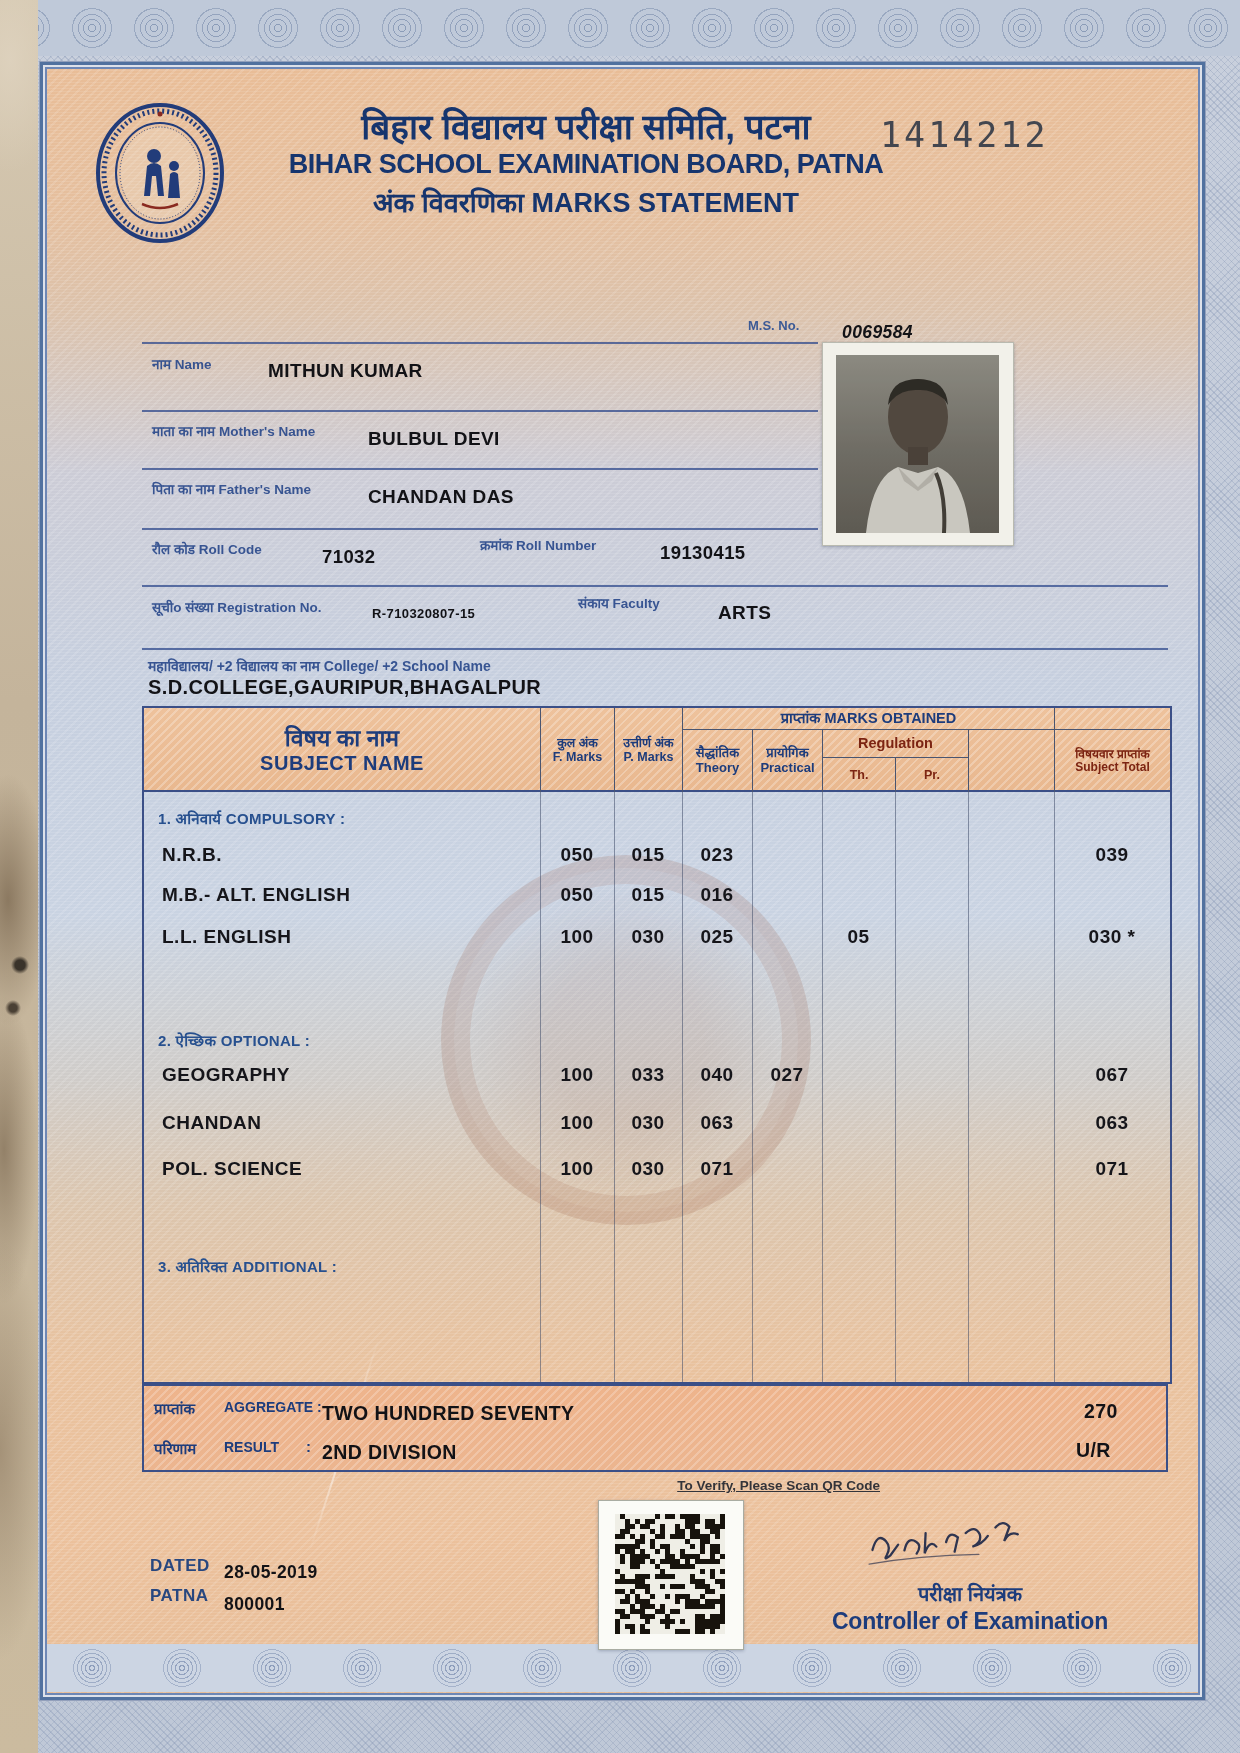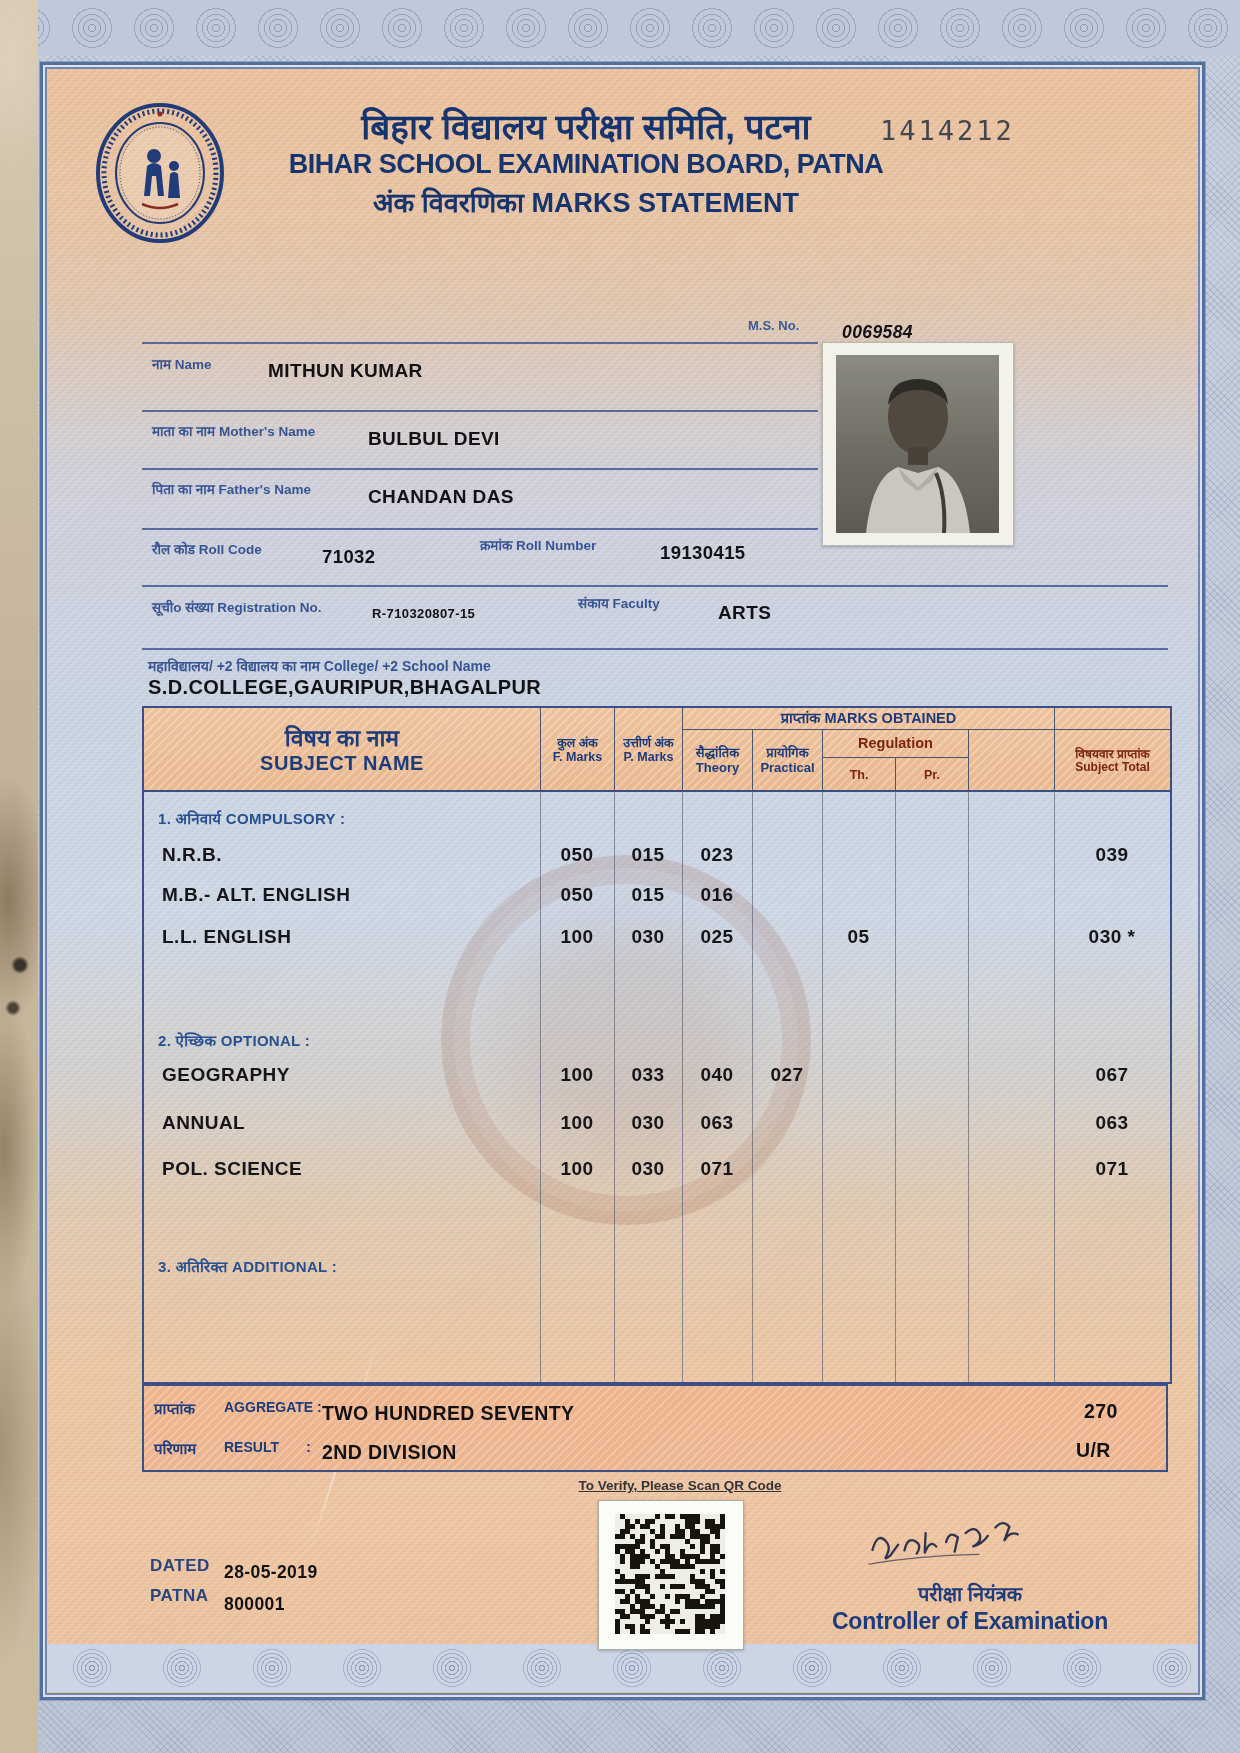--- a/index.html
+++ b/index.html
@@ -47,21 +47,21 @@
         background:linear-gradient(180deg,rgba(255,255,255,.0),rgba(255,255,255,.65),rgba(255,255,255,.0));
         transform:rotate(18deg);}
   .txt{position:absolute;white-space:nowrap;}
   .navy{color:#1d3c7c;}
   .maroon{color:#7c2412;}
   .val{font-weight:bold;color:#121216;letter-spacing:.4px;}
   .lbl{font-size:13.5px;color:#2b4a8c;font-weight:bold;opacity:.92;}
   .hline{position:absolute;height:2px;background:rgba(47,74,140,.75);}
   
   .serial{left:880px;top:115px;font-family:"DejaVu Sans Mono","Liberation Mono",monospace;
-        font-size:27px;color:#43464f;letter-spacing:3px;font-weight:500;}
+        font-size:35px;color:#43464f;letter-spacing:3px;font-weight:500;}
   .title-block{position:absolute;left:230px;top:106px;width:712px;text-align:center;color:#16356e;}
   .t-hi{font-size:35px;font-weight:bold;line-height:42px;}
   .t-en{font-size:27px;font-weight:bold;letter-spacing:-.5px;line-height:32px;}
   .t-stmt{font-size:27px;font-weight:bold;margin-top:6px;line-height:34px;}
   .t-exhi{font-size:19px;font-weight:bold;margin-top:6px;line-height:24px;color:#1c3a74;}
   .t-exen{font-size:16.5px;font-weight:bold;line-height:21px;color:#223e74;}
   
   .logo{position:absolute;left:92px;top:100px;width:136px;height:146px;}
   
   .photo-frame{position:absolute;left:822px;top:342px;width:190px;height:202px;
@@ -281,21 +281,21 @@
       <div class="tc">100</div>
       <div class="tc">033</div>
       <div class="tc">040</div>
       <div class="tc">027</div>
       <div class="tc"></div>
       <div class="tc"></div>
       <div class="tc"></div>
       <div class="tc">067</div>
     </div>
     <div class="trow" style="top:404px;">
-      <div class="tc tc-sub">ANNUAL</div>
+      <div class="tc tc-sub">CHANDAN</div>
       <div class="tc">100</div>
       <div class="tc">030</div>
       <div class="tc">063</div>
       <div class="tc"></div>
       <div class="tc"></div>
       <div class="tc"></div>
       <div class="tc"></div>
       <div class="tc">063</div>
     </div>
     <div class="trow" style="top:450px;">
@@ -316,21 +316,21 @@
     <div class="txt" style="left:80px;top:13px;font-size:14px;font-weight:bold;color:#1d3c7c;">AGGREGATE :</div>
     <div class="txt val" style="left:178px;top:16px;font-size:19.5px;">TWO HUNDRED  SEVENTY</div>
     <div class="txt val" style="left:940px;top:14px;font-size:19.5px;">270</div>
     <div class="txt" style="left:10px;top:52px;font-size:15px;font-weight:bold;color:#1d3c7c;">परिणाम</div>
     <div class="txt" style="left:80px;top:53px;font-size:14px;font-weight:bold;color:#1d3c7c;">RESULT</div>
     <div class="txt" style="left:162px;top:52px;font-size:15px;font-weight:bold;color:#1d3c7c;">:</div>
     <div class="txt val" style="left:178px;top:55px;font-size:19.5px;">2ND DIVISION</div>
     <div class="txt val" style="left:932px;top:53px;font-size:19.5px;">U/R</div>
   </div>
 
-  <div class="txt" style="left:480px;top:1478px;width:400px;text-align:center;font-size:13.5px;color:#33343a;font-weight:bold;text-decoration:underline;white-space:nowrap;">To Verify, Please Scan QR Code</div>
+  <div class="txt" style="left:480px;top:1478px;width:400px;text-align:right;font-size:13.5px;color:#33343a;font-weight:bold;text-decoration:underline;white-space:nowrap;">To Verify, Please Scan QR Code</div>
   <div class="qr-frame">
     <div class="qr">
         <i style="left:5px;top:0px"></i>
         <i style="left:40px;top:0px"></i>
         <i style="left:50px;top:0px"></i>
         <i style="left:55px;top:0px"></i>
         <i style="left:65px;top:0px"></i>
         <i style="left:70px;top:0px"></i>
         <i style="left:75px;top:0px"></i>
         <i style="left:80px;top:0px"></i>

